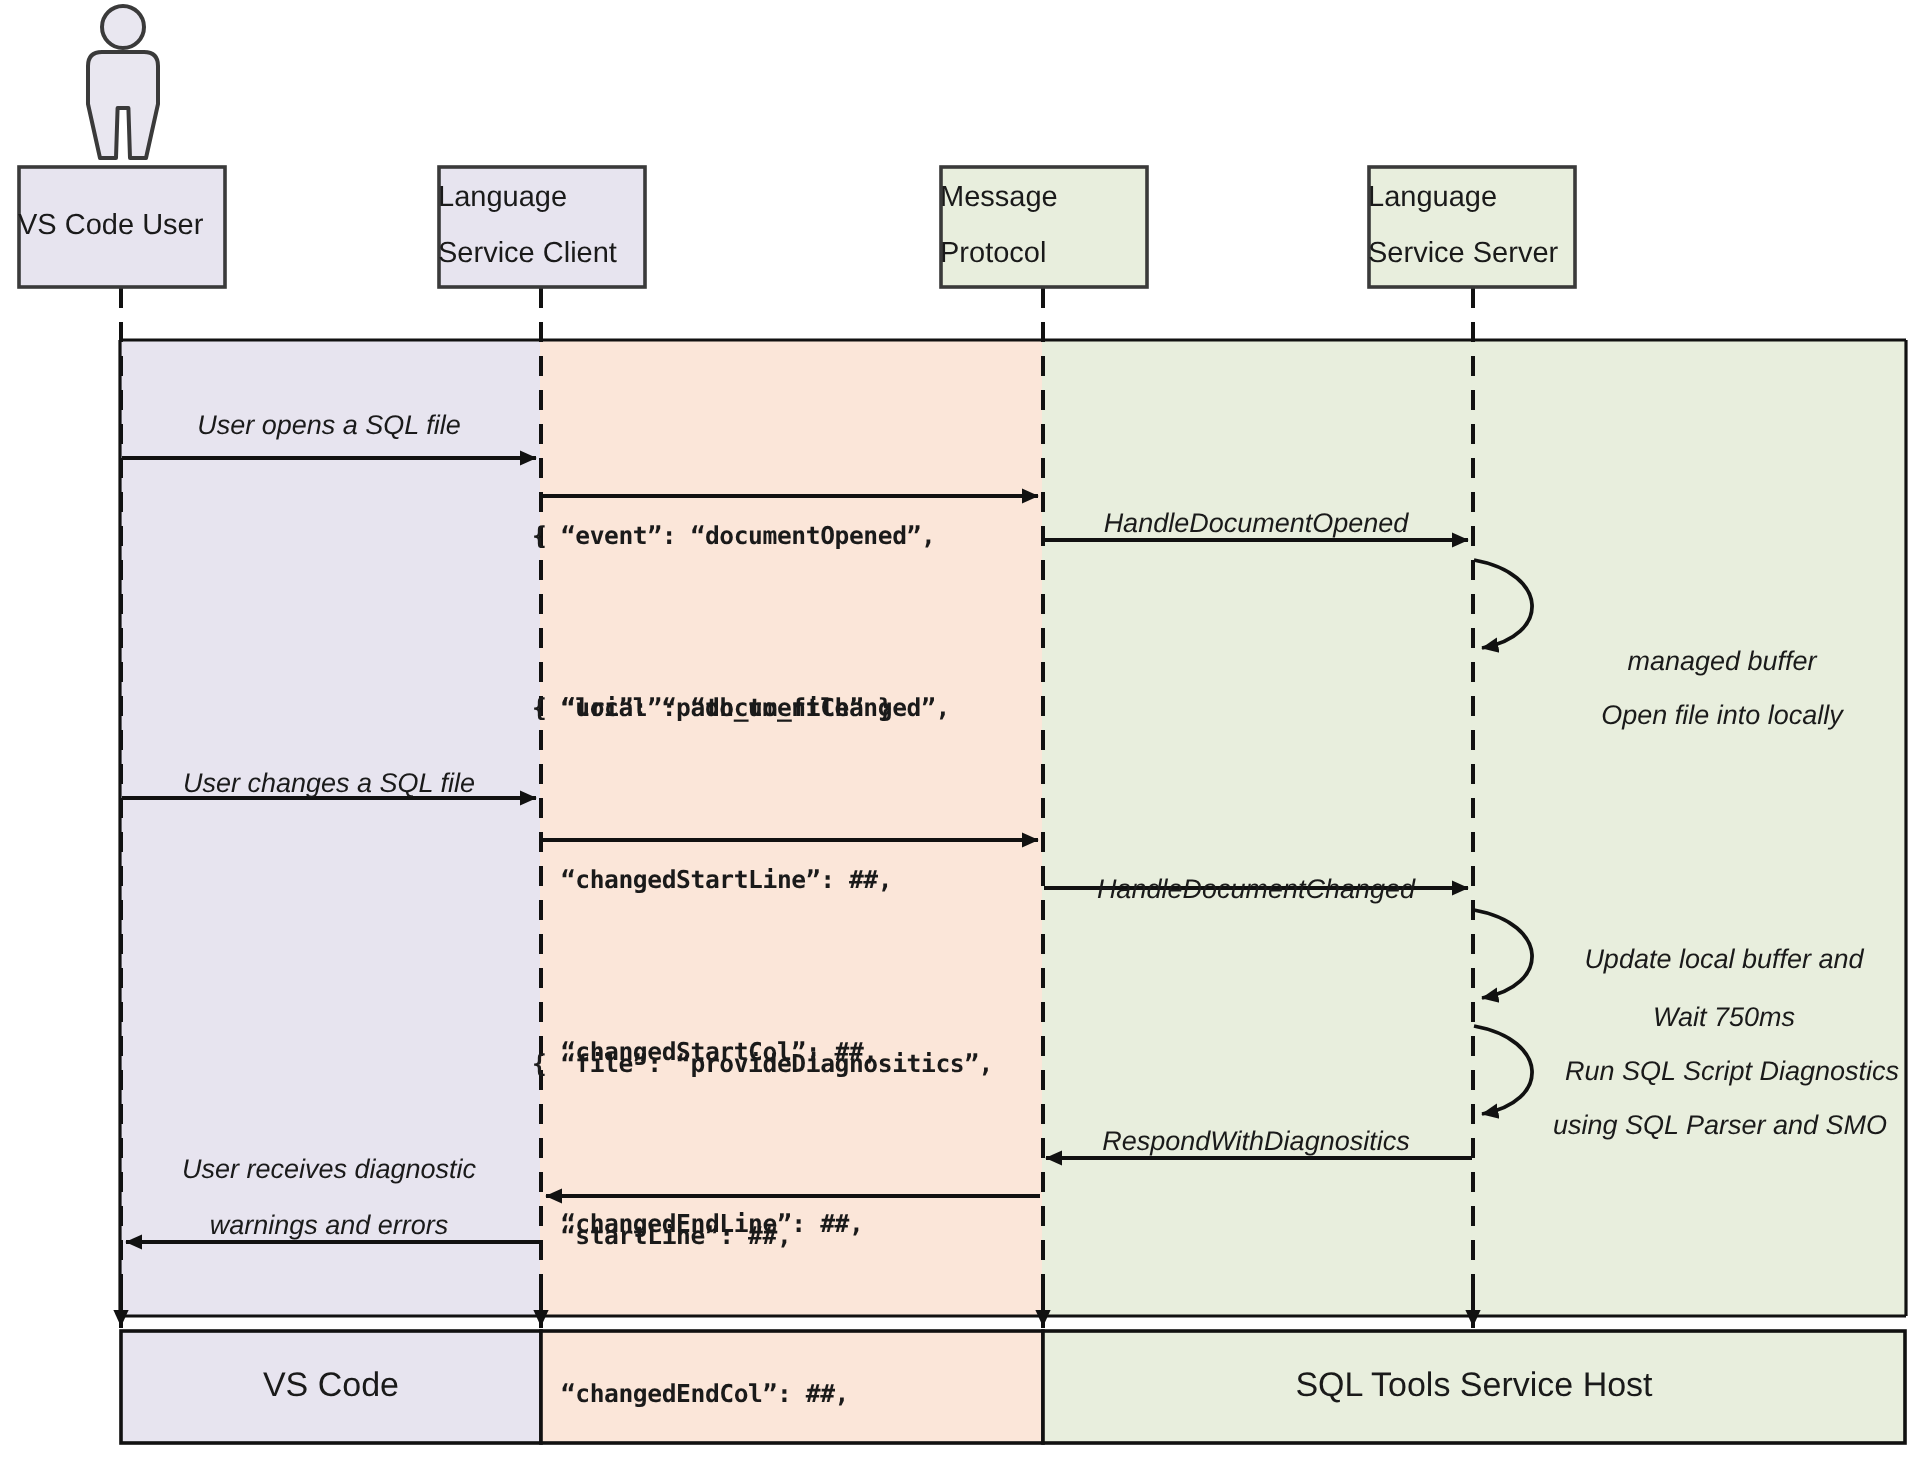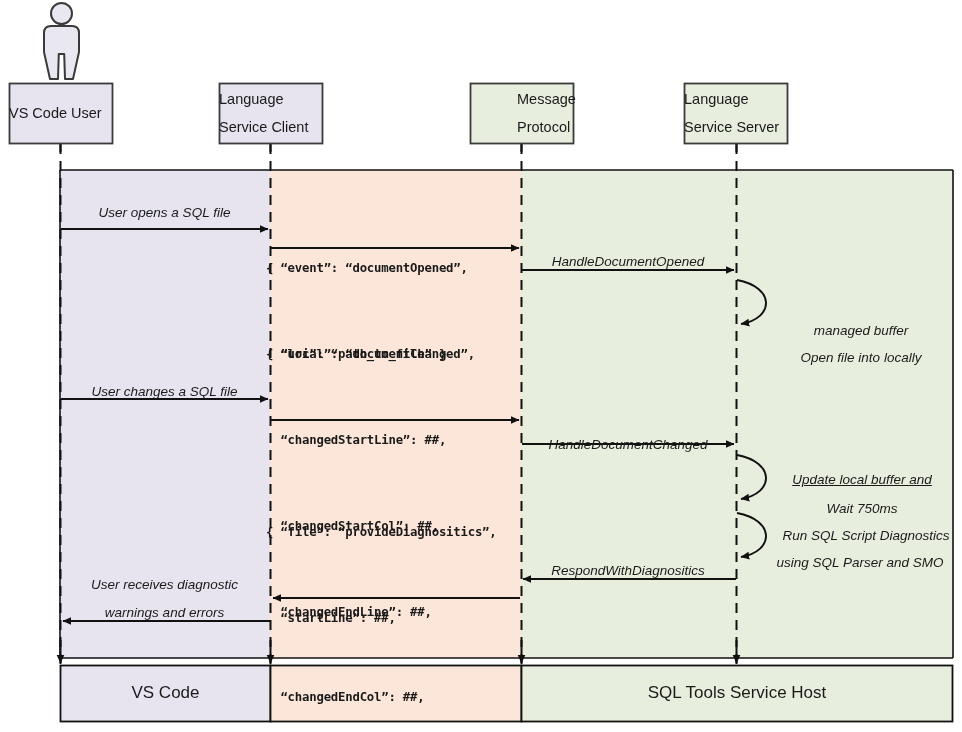--- a/index.html
+++ b/index.html
@@ -121,21 +121,21 @@
 
   <div class="actor-label" style="left:9px;top:99px;width:104px;">
     <div>VS Code User</div>
   </div>
 
   <div class="actor-label" style="left:219px;top:85px;width:104px;">
     <div>Language</div>
     <div>Service Client</div>
   </div>
 
-  <div class="actor-label" style="left:470px;top:85px;width:104px;padding-left:47px;">
+  <div class="actor-label" style="left:470px;top:85px;width:104px;">
     <div>Message</div>
     <div>Protocol</div>
   </div>
 
   <div class="actor-label" style="left:684px;top:85px;width:104px;">
     <div>Language</div>
     <div>Service Server</div>
   </div>
 
   <div class="msg-italic" style="left:61px;top:198px;width:207px;">User opens a SQL file</div>
@@ -169,21 +169,21 @@
     <div>{ “file”: “provideDiagnositics”,</div>
     <div>  “startLine”: ##,</div>
     
     
     
   </div>
 
   <div class="note-italic" style="left:766px;top:300px;width:190px;margin-top:43px;">Open file into locally</div>
   <div class="note-italic" style="left:766px;top:316px;width:190px;">managed buffer</div>
 
-  <div class="note-italic" style="left:764px;top:465px;width:196px;text-decoration:underline;">Update local buffer and</div>
+  <div class="note-italic" style="left:764px;top:465px;width:196px;">Update local buffer and</div>
   <div class="note-italic" style="left:764px;top:494px;width:196px;">Wait 750ms</div>
 
   <div class="note-italic" style="left:767px;top:521px;width:198px;">Run SQL Script Diagnostics</div>
   <div class="note-italic" style="left:761px;top:548px;width:198px;">using SQL Parser and SMO</div>
 
   <div class="band-label" style="left:60px;top:683px;width:211px;">VS Code</div>
   <div class="band-label" style="left:521px;top:683px;width:432px;">SQL Tools Service Host</div>
 
 </div>
 

